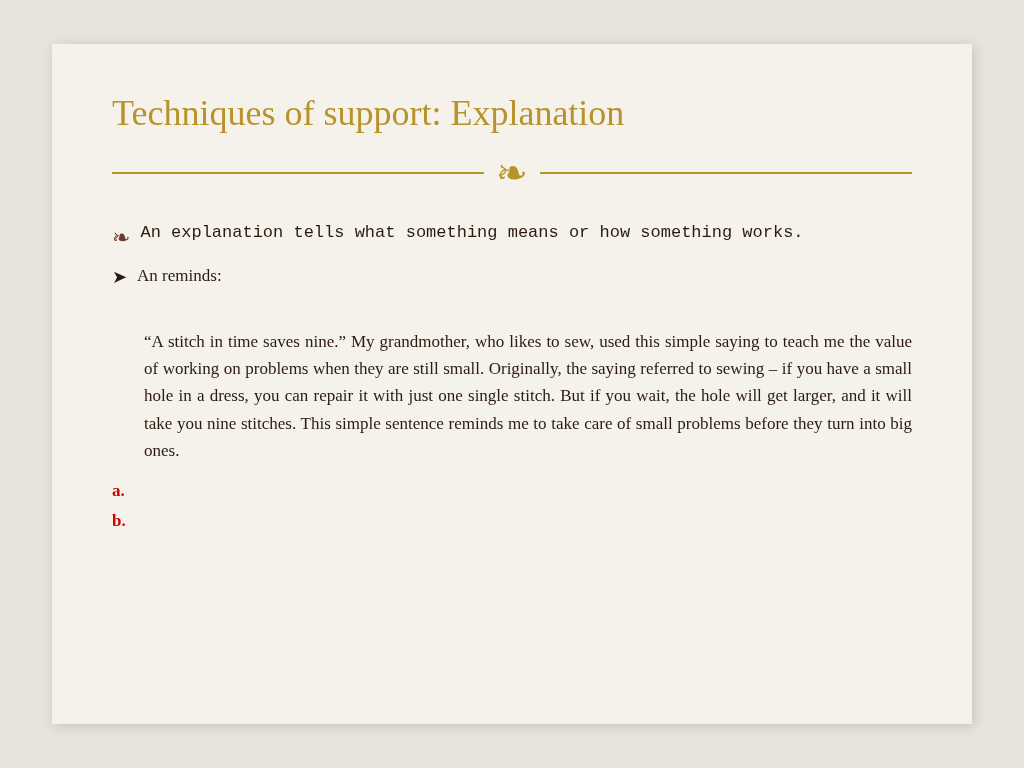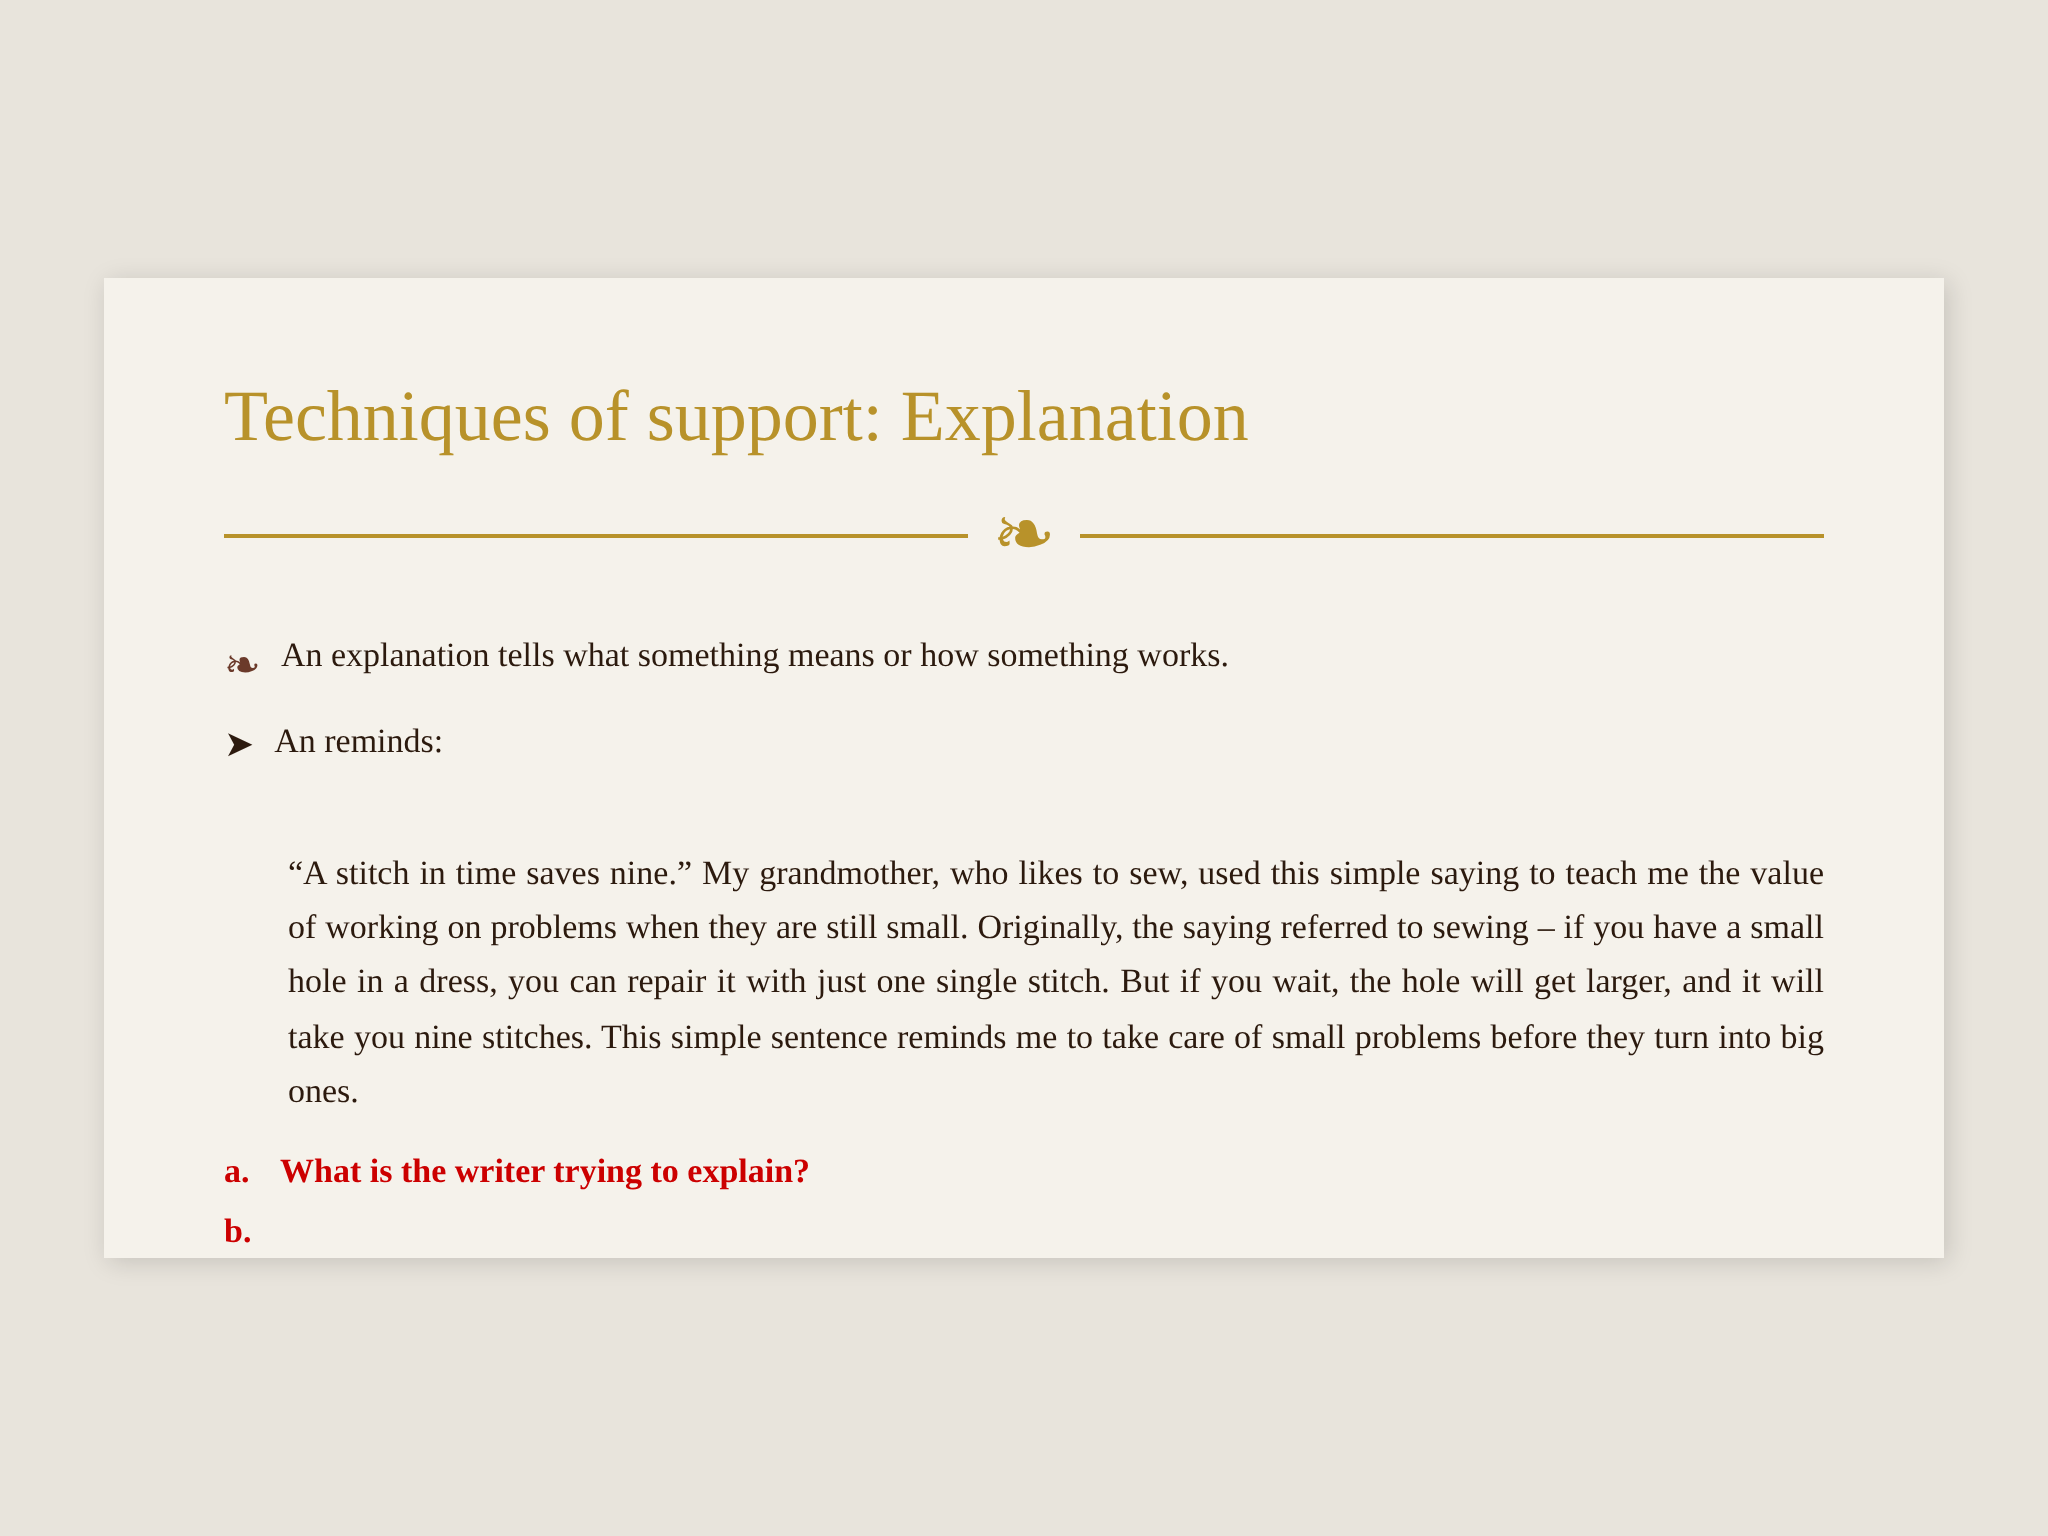--- a/index.html
+++ b/index.html
@@ -13,21 +13,21 @@
       height: 768px;
       background-color: #e8e4dc;
       display: flex;
       align-items: center;
       justify-content: center;
       font-family: Georgia, 'Times New Roman', serif;
     }
 
     .slide {
       width: 920px;
-      height: 490px;
+      height: 680px;
       background-color: #f5f2eb;
       padding: 48px 60px 40px 60px;
       position: relative;
       box-shadow: 2px 2px 12px rgba(0,0,0,0.15);
     }
 
     .title {
       font-size: 36px;
       color: #b8922a;
       font-weight: normal;
@@ -113,20 +113,21 @@
     }
 
     .q-label {
       min-width: 28px;
       color: #cc0000;
       font-weight: bold;
     }
 
     .text-justify {
       text-align: justify;
+      font-family: Liberation Mono, monospace;
     }
   </style>
 </head>
 <body>
 
 <div class="slide">
 
   <h1 class="title">Techniques of support: Explanation</h1>
 
   <div class="divider-container">
@@ -147,21 +148,20 @@
       <span>An reminds:</span>
     </div>
 
     <div class="example-block">
       <span>“A stitch in time saves nine.” My grandmother, who likes to sew, used this simple saying to teach me the value of working on problems when they are still small. Originally, the saying referred to sewing – if you have a small hole in a dress, you can repair it with just one single stitch. But if you wait, the hole will get larger, and it will take you nine stitches. This simple sentence reminds me to take care of small problems before they turn into big ones.</span>
     </div>
 
     <ul class="questions">
       <li>
         <span class="q-label">a.</span>
-        <span>What is the writer trying to explain?</span>
       </li>
       <li>
         <span class="q-label">b.</span>
       </li>
     </ul>
 
   </div>
 </div>
 
 </body></html>

